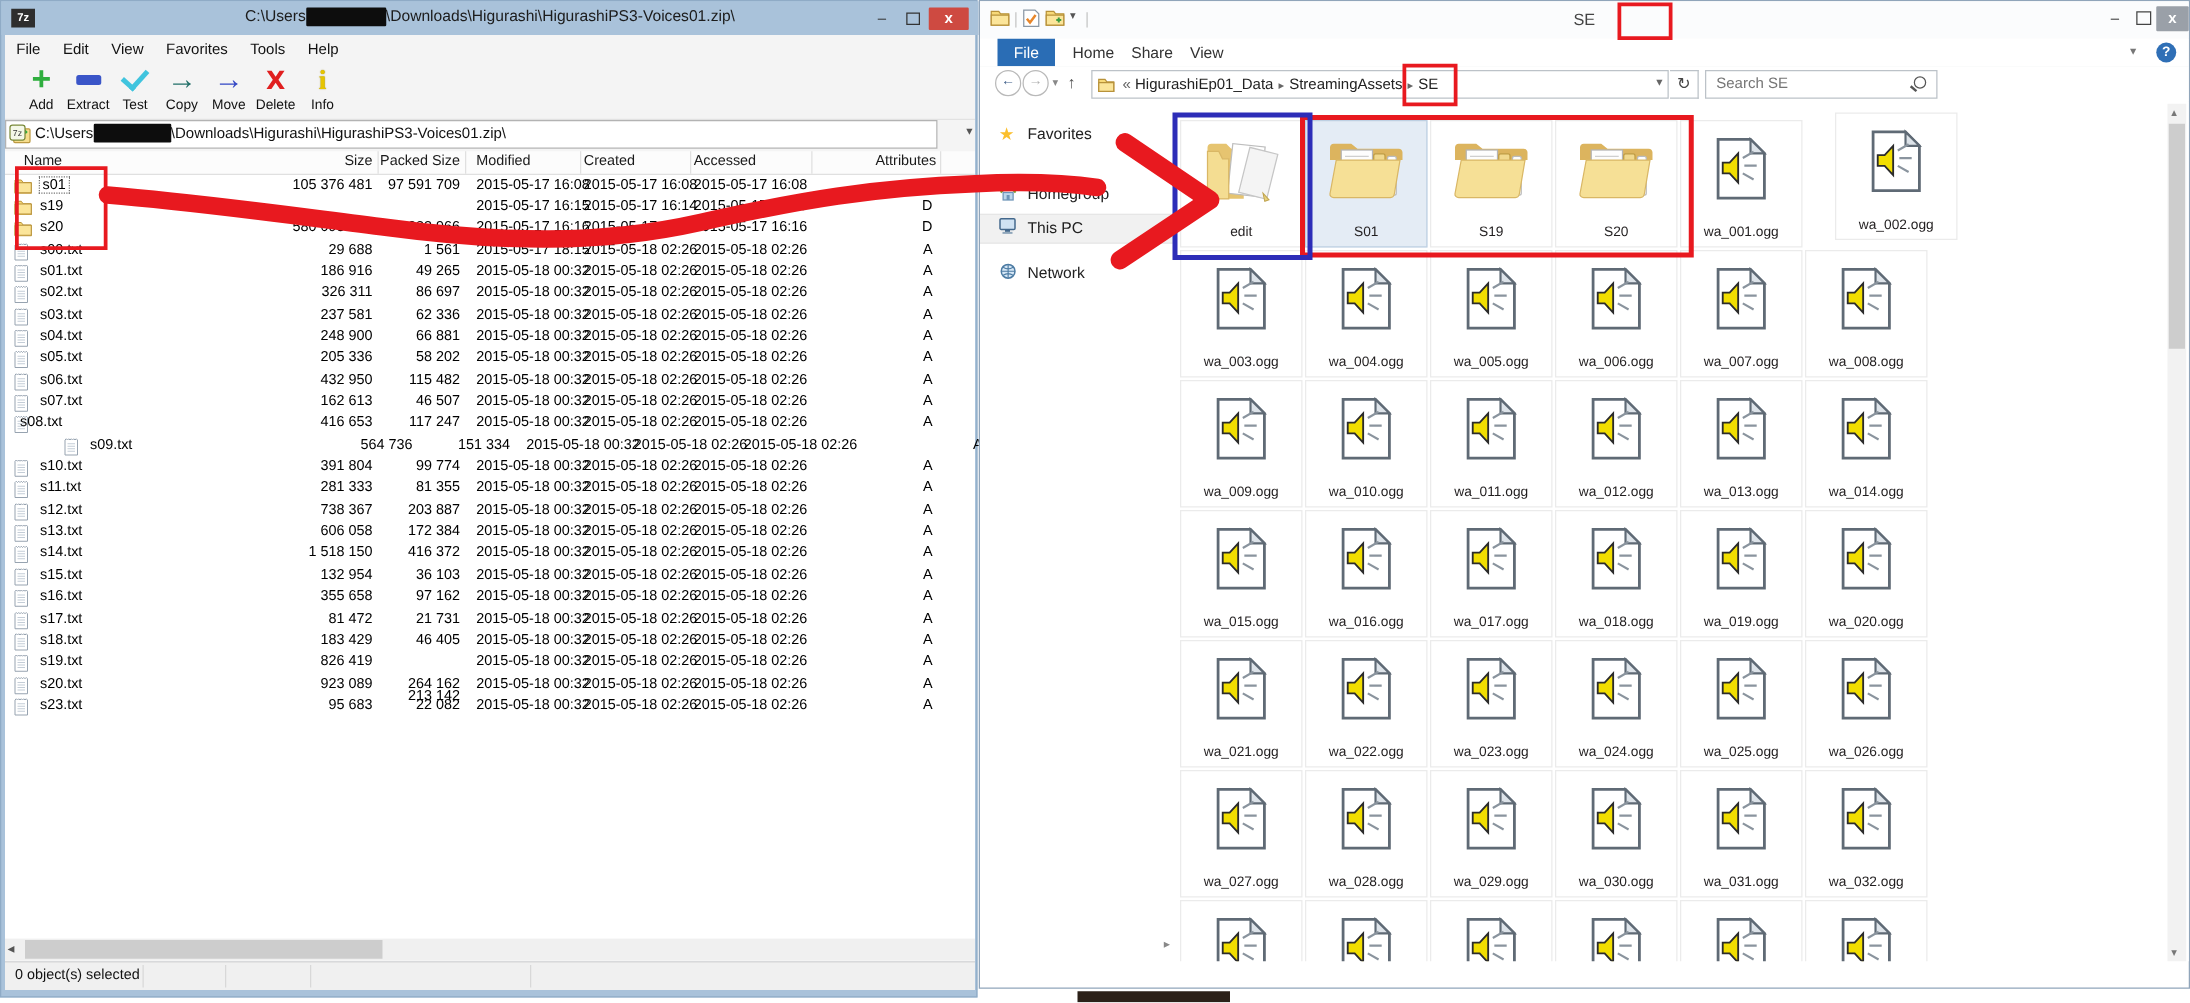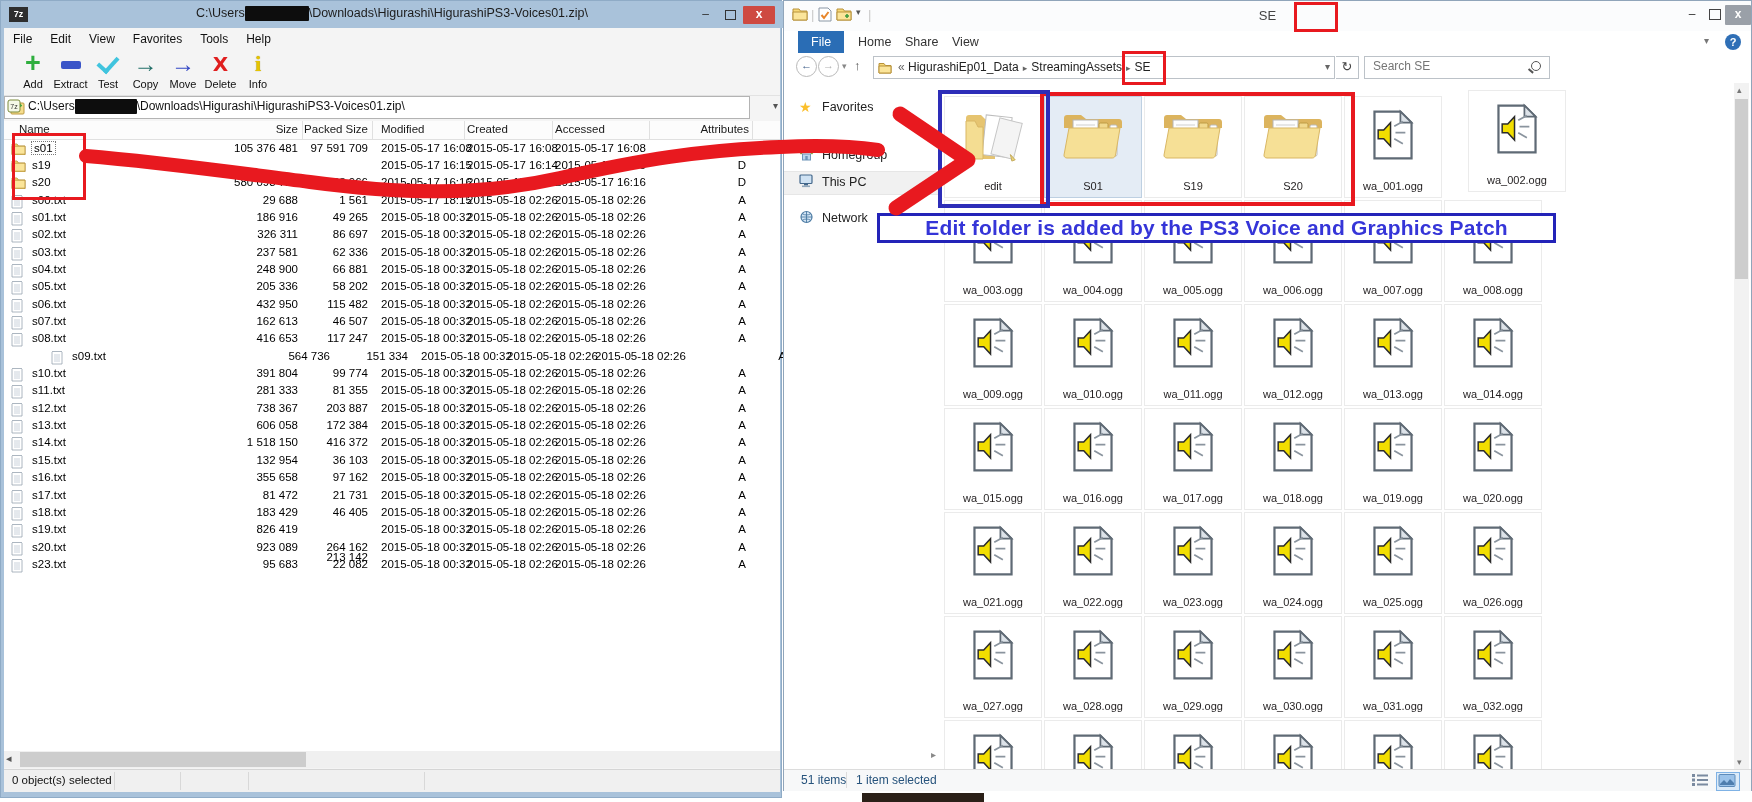--- a/index.html
+++ b/index.html
@@ -323,21 +323,21 @@
           <span class="zc" style="left: 377px;">2015-05-18 00:32</span>
           <span class="zc" style="left: 463px;">2015-05-18 02:26</span>
           <span class="zc" style="left: 551px;">2015-05-18 02:26</span>
           <span class="zc" style="right: 34px;">A</span>
         </div>
         <div class="zrow" style="top: 330.35px;">
           <span class="zico"><svg width="12" height="15" viewBox="0 0 12 15">
               <path d="M1 2 l1-1 1 1 1-1 1 1 1-1 1 1 1-1 1 1 1-1 1 1 v12 H1z" fill="#fff" stroke="#97a3b0" stroke-width="0.8"></path>
               <path d="M3 5h6M3 7h6M3 9h6M3 11h6" stroke="#c4cdd7" stroke-width="0.9"></path>
             </svg></span>
-          <span class="zc" style="left: 28px;">s08.txt</span>
+          <span class="zc" style="left: 12px;">s08.txt</span>
           <span class="zc" style="right: 482px;">416 653</span>
           <span class="zc" style="right: 412px;">117 247</span>
           <span class="zc" style="left: 377px;">2015-05-18 00:32</span>
           <span class="zc" style="left: 463px;">2015-05-18 02:26</span>
           <span class="zc" style="left: 551px;">2015-05-18 02:26</span>
           <span class="zc" style="right: 34px;">A</span>
         </div>
         <div class="zrow" style="top: 347.7px; margin-left: 40px;">
           <span class="zico"><svg width="12" height="15" viewBox="0 0 12 15">
               <path d="M1 2 l1-1 1 1 1-1 1 1 1-1 1 1 1-1 1 1 1-1 1 1 v12 H1z" fill="#fff" stroke="#97a3b0" stroke-width="0.8"></path>
@@ -994,45 +994,25 @@
               </svg></div>
             <div class="tlbl"></div>
           </div>
         </div>
     </div>
     <div id="evscroll" class="abs">
       <span class="a" style="top:2px">▴</span>
       <span class="thumb"></span>
       <span class="a" style="bottom:2px">▾</span>
     </div>
-    <div id="estatus" class="abs">
-      <span class="s1">51 items</span>
-      <span class="vsep"></span>
-      <span class="s2">1 item selected</span>
-      <span class="viewbtn" style="left:906px"><svg width="20" height="15" viewBox="0 0 20 15">
-            <g fill="#7a8aa0">
-              <rect x="2" y="2" width="3" height="3"></rect>
-              <rect x="2" y="6.5" width="3" height="3"></rect>
-              <rect x="2" y="11" width="3" height="3"></rect>
-              <rect x="7" y="2.5" width="11" height="2"></rect>
-              <rect x="7" y="7" width="11" height="2"></rect>
-              <rect x="7" y="11.5" width="11" height="2"></rect>
-            </g>
-          </svg></span>
-      <span class="viewbtn sel" style="left:932px"><svg width="20" height="15" viewBox="0 0 20 15">
-            <rect x="2" y="1.5" width="16" height="12" rx="1" fill="#9cc3ea" stroke="#5f8cba"></rect>
-            <path d="M3 11 l4-4 3 3 3-4 4 4 v2 H3z" fill="#4f7eae"></path>
-          </svg></span>
-    </div>
   </div>
 
   <div class="abs redbox" style="left:12px;top:133px;width:68px;height:61px"></div>
   <div class="abs redbox" style="left:1294px;top:2px;width:38px;height:24px"></div>
   <div class="abs redbox" style="left:1122px;top:51px;width:38px;height:28px"></div>
   <div class="abs redbox4" style="left:1040px;top:92px;width:307px;height:106px"></div>
   <div class="abs bluebox" style="left:938px;top:90px;width:104px;height:110px"></div>
-  <div id="annot" class="abs"><span>Edit folder is added by the PS3 Voice and Graphics Patch</span></div>
   <svg id="arrowsvg" class="abs">
     <path d="M 86 156 C 160 162, 230 172, 310 182 C 400 194, 480 196, 560 178 C 640 160, 700 150, 780 147 C 820 145, 850 146, 878 150" fill="none" stroke="#e8191f" stroke-width="14" stroke-linecap="round"></path>
     <path d="M 900 114 L 968 160 L 896 208" fill="none" stroke="#e8191f" stroke-width="15" stroke-linecap="round" stroke-linejoin="round"></path>
   </svg>
   <div id="deskblob" class="abs"></div>
 </div>
 
 </body></html>

